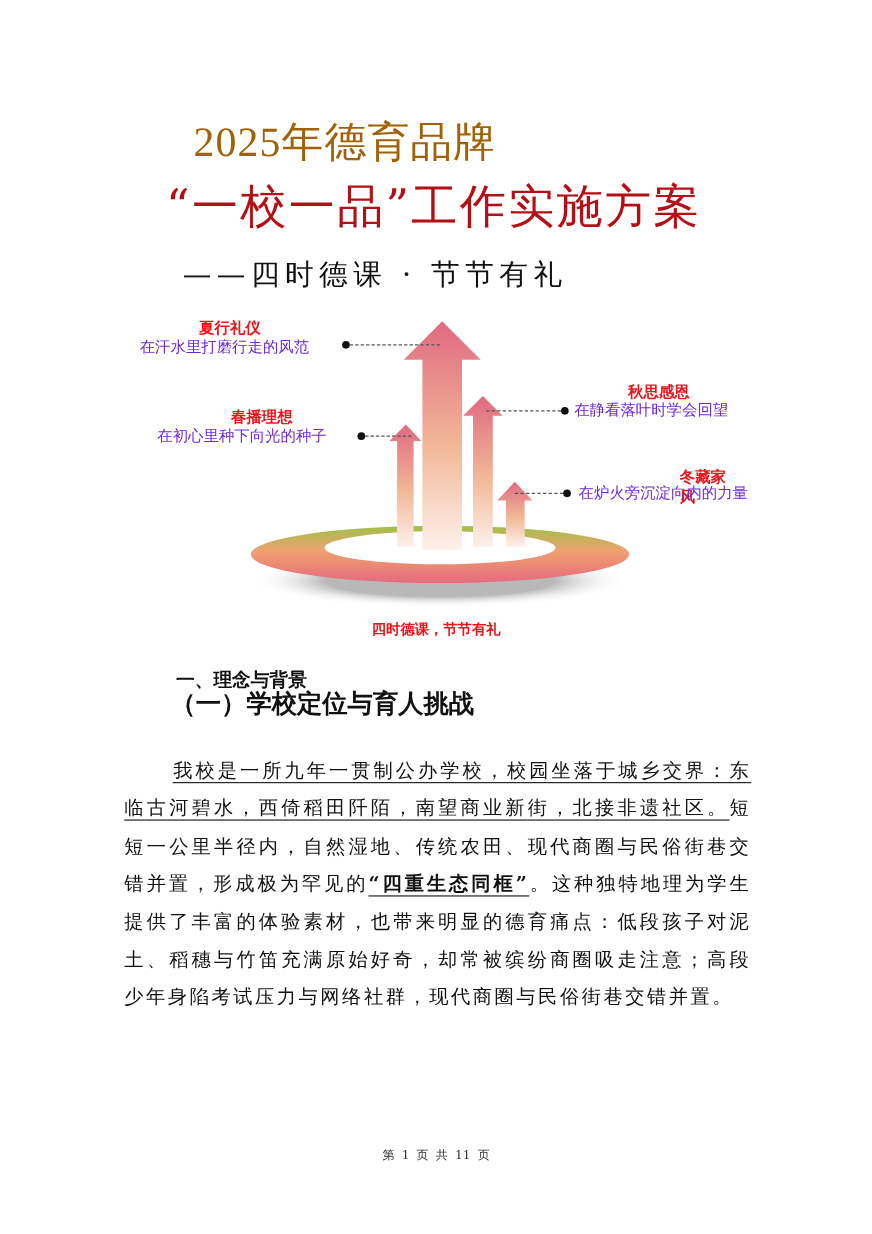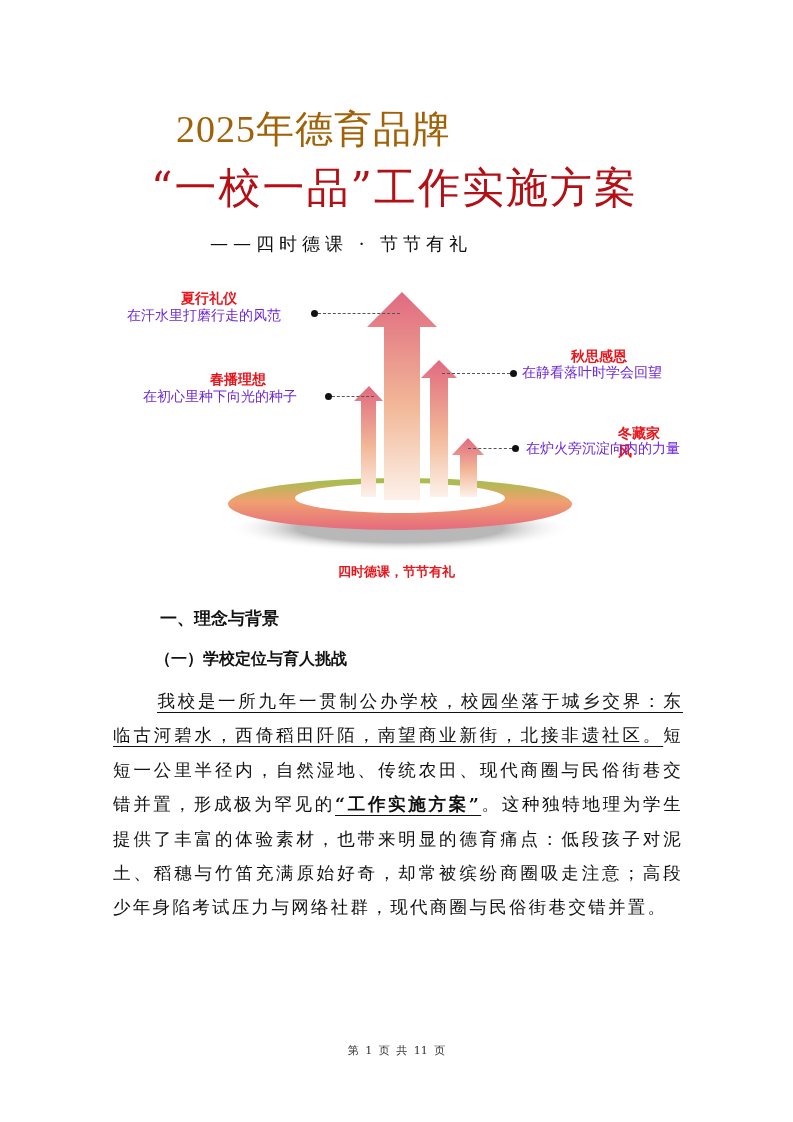--- a/index.html
+++ b/index.html
@@ -1,27 +1,27 @@
 <!DOCTYPE html>
 <html><head>
 <meta charset="utf-8">
 <style>
   html, body { margin:0; padding:0; background:#ffffff; }
   body { width:793px; height:1122px; position:relative; overflow:hidden; font-family:"DejaVu Serif", serif; color:#111; }
   .abs { position:absolute; }
   .title1 { left:0; width:627px; top:104px; text-align:center; font-family:"Liberation Serif", serif; font-size:38px; color:#a16207; letter-spacing:1px; }
   .title2 { left:0; width:789px; top:160px; text-align:center; font-family:"DejaVu Serif", serif; font-size:42px; color:#b50f16; letter-spacing:2px; }
-  .title3 { left:0; width:682px; top:232px; text-align:center; font-family:"DejaVu Serif", serif; font-size:18px; color:#111; letter-spacing:5px; }
+  .title3 { left:0; width:682px; top:232px; text-align:center; font-family:"DejaVu Serif", serif; font-size:26px; color:#111; letter-spacing:5px; }
   .season-name { font-family:"DejaVu Sans", sans-serif; font-weight:bold; font-size:14px; color:#e8161c; }
   .season-desc { font-family:"DejaVu Serif", serif; font-size:14px; color:#6d28d9; white-space:nowrap; }
   .dot { width:7px; height:7px; border-radius:50%; background:#111; }
   .leader { height:0; border-top:1.5px dashed #555; }
   .caption { left:0; width:793px; top:563px; text-align:center; font-family:"DejaVu Sans", sans-serif; font-weight:bold; font-size:13px; color:#e8161c; }
   .h1 { left:160px; top:607px; font-family:"DejaVu Sans", sans-serif; font-weight:bold; font-size:17px; }
-  .h2 { left:155px; top:649px; font-family:"DejaVu Sans", sans-serif; font-weight:bold; font-size:16px; }
+  .h2 { left:155px; top:624px; font-family:"DejaVu Sans", sans-serif; font-weight:bold; font-size:23px; }
   .para { left:113px; top:684px; width:570px; font-family:"DejaVu Serif", serif; font-size:17.5px; line-height:34.4px; letter-spacing:2.3px; text-align:justify; }
   .para p { margin:0; }
   .u { text-decoration:underline; text-underline-offset:5px; }
   .ub { text-decoration:underline; text-underline-offset:5px; font-weight:bold; }
   .footer { left:0; width:793px; top:1043px; text-align:center; font-family:"DejaVu Serif", serif; font-size:11px; color:#333; word-spacing:3px; }
 </style>
 </head>
 <body>
 
 <div class="abs title1">2025年德育品牌</div>
@@ -76,16 +76,16 @@
   <div class="abs dot" style="left:512px;top:165px;"></div>
   <div class="abs season-desc" style="left:526px;top:160px;">在炉火旁沉淀向内的力量</div>
 </div>
 
 <div class="abs caption">四时德课，节节有礼</div>
 
 <div class="abs h1">一、理念与背景</div>
 <div class="abs h2">（一）学校定位与育人挑战</div>
 
 <div class="abs para">
-  <p><span style="display:inline-block;width:44px;"></span><span class="u">我校是一所九年一贯制公办学校，校园坐落于城乡交界：东临古河碧水，西倚稻田阡陌，南望商业新街，北接非遗社区。</span><span>短短一公里半径内，自然湿地、传统农田、现代商圈与民俗街巷交错并置，形成极为罕见的</span><span class="ub">“工作实施方案”</span><span>。这种独特地理为学生提供了丰富的体验素材，也带来明显的德育痛点：低段孩子对泥土、稻穗与竹笛充满原始好奇，却常被缤纷商圈吸走注意；高段少年身陷考试压力与网络社群，现代商圈与民俗街巷交错并置。</span></p>
+  <p><span style="display:inline-block;width:44px;"></span><span class="u">我校是一所九年一贯制公办学校，校园坐落于城乡交界：东临古河碧水，西倚稻田阡陌，南望商业新街，北接非遗社区。</span><span>短短一公里半径内，自然湿地、传统农田、现代商圈与民俗街巷交错并置，形成极为罕见的</span><span class="ub">“四重生态同框”</span><span>。这种独特地理为学生提供了丰富的体验素材，也带来明显的德育痛点：低段孩子对泥土、稻穗与竹笛充满原始好奇，却常被缤纷商圈吸走注意；高段少年身陷考试压力与网络社群，现代商圈与民俗街巷交错并置。</span></p>
 </div>
 
 <div class="abs footer">第 1 页 共 11 页</div>
 
 </body></html>

